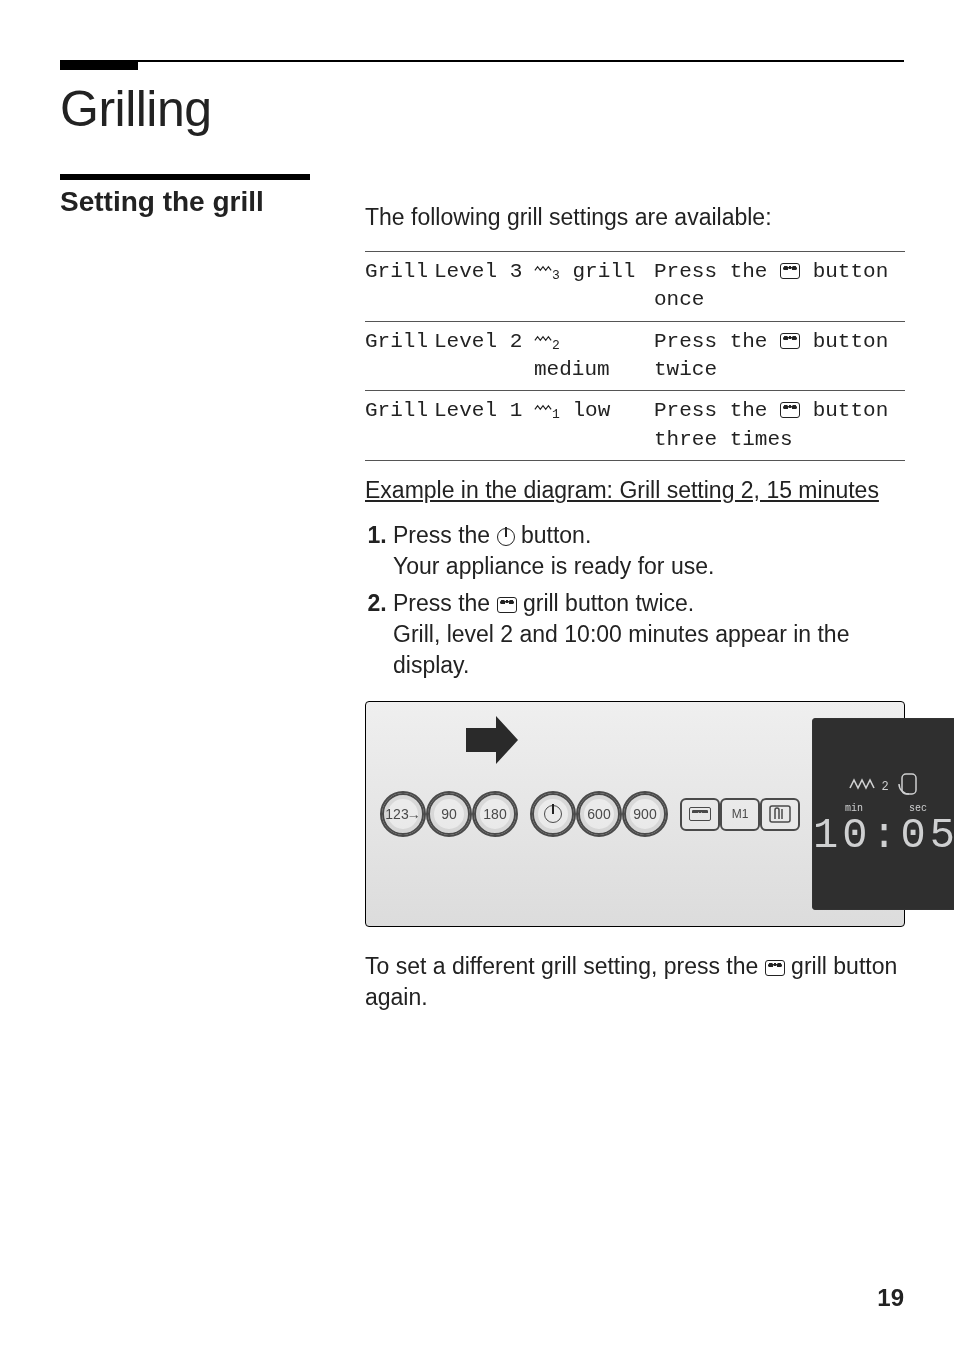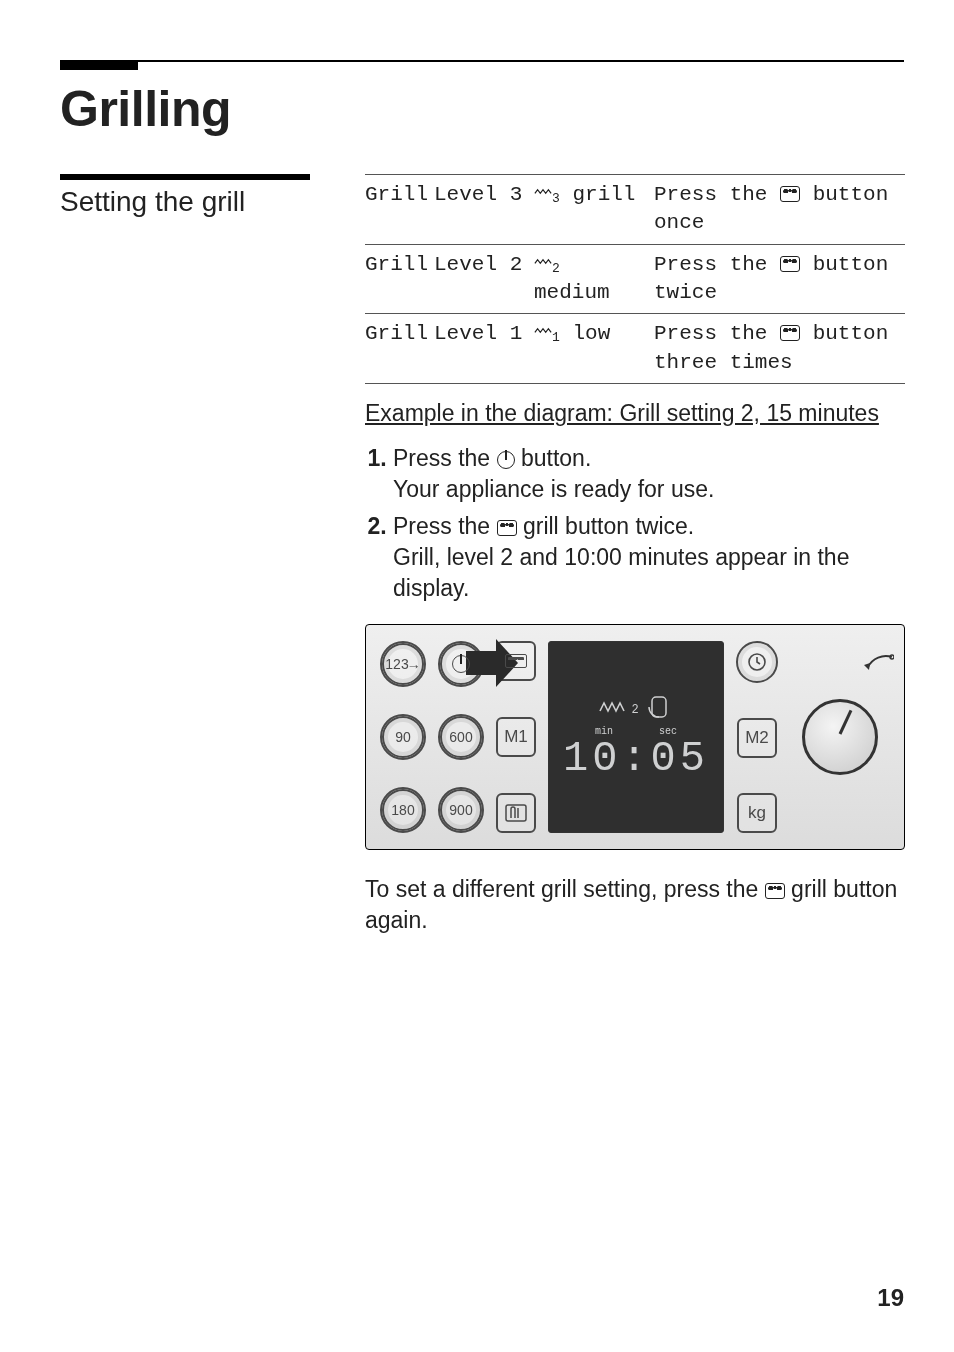--- a/index.html
+++ b/index.html
@@ -23,42 +23,42 @@
   }
   .rule-top-left {
     position: absolute;
     top: 60px;
     left: 60px;
     width: 78px;
     border-top: 10px solid #000;
   }
   h1.title {
     font-size: 50px;
-    font-weight: 700;
+    font-weight: 400;
     margin: 40px 0 36px 0;
     letter-spacing: -0.5px;
   }
   .section {
     display: flex;
     align-items: flex-start;
     margin-top: 30px;
   }
   .section-left {
     width: 305px;
     flex: 0 0 305px;
     position: relative;
   }
   .section-heading-bar {
     width: 250px;
     border-top: 6px solid #000;
     margin-bottom: 6px;
   }
   .section-heading {
     font-size: 28px;
-    font-weight: 400;
+    font-weight: 700;
     margin: 0;
   }
   .section-right {
     flex: 1;
     font-size: 23px;
     line-height: 1.35;
   }
   .intro { margin: 28px 0 18px 0; }
   table.settings {
     width: 100%;
@@ -120,35 +120,35 @@
     width: 540px;
     height: 226px;
     border: 1.5px solid #000;
     border-radius: 4px;
     background: linear-gradient(#efefef,#dcdcdc);
     position: relative;
     display: flex;
     padding: 16px 14px;
     gap: 12px;
   }
-  .col { display:flex; flex-direction:column; justify-content:space-between; align-items:center; }
+  .col { display:flex; flex-direction:row; justify-content:space-between; align-items:center; }
   .circ {
     width:42px;height:42px;border:2px solid #4a4a4a;border-radius:50%;
     display:flex;align-items:center;justify-content:center;
     font-size:14px;color:#4a4a4a;background:rgba(255,255,255,0.2);
     box-shadow: inset 0 0 0 4px rgba(0,0,0,0.08);
   }
   .circ-outer{
     width:46px;height:46px;border:2px solid #4a4a4a;border-radius:50%;
     display:flex;align-items:center;justify-content:center;
   }
   .sq {
-    width:40px;height:40px;border:2px solid #4a4a4a;border-radius:6px;
+    width:40px;height:33px;border:2px solid #4a4a4a;border-radius:6px;
     display:flex;align-items:center;justify-content:center;
-    font-size:17px;color:#4a4a4a;background:rgba(255,255,255,0.12);text-align:center;
+    font-size:12px;color:#4a4a4a;background:rgba(255,255,255,0.12);text-align:center;
   }
   .sq .mini-grill{
     width:22px;height:14px;border:1.5px solid #4a4a4a;border-radius:2px;position:relative;
   }
   .sq .mini-grill::before{content:"";position:absolute;top:2px;left:2px;right:2px;height:3px;
     background:
       radial-gradient(circle at 20% 60%, #4a4a4a 22%, transparent 26%),
       radial-gradient(circle at 50% 40%, #4a4a4a 22%, transparent 26%),
       radial-gradient(circle at 80% 60%, #4a4a4a 22%, transparent 26%);
   }
@@ -197,20 +197,21 @@
 <div class="rule-top-left"></div>
 
 <h1 class="title">Grilling</h1>
 
 <div class="section">
   <div class="section-left">
     <div class="section-heading-bar"></div>
     <h2 class="section-heading">Setting the grill</h2>
   </div>
   <div class="section-right">
+    <p class="intro">The following grill settings are available:</p>
 
     <table class="settings">
       <tbody>
           <tr>
         <td style="width:60px">Grill</td>
         <td style="width:100px">Level 3</td>
         <td style="width:120px">
           <span class="zigzag"><svg viewBox="0 0 20 10">
                   <path d="M1 7 L4 3 L7 7 L10 3 L13 7 L16 3 L19 7" stroke="#222" stroke-width="1.4" fill="none"></path>
                 </svg></span><span class="sub">3</span>

